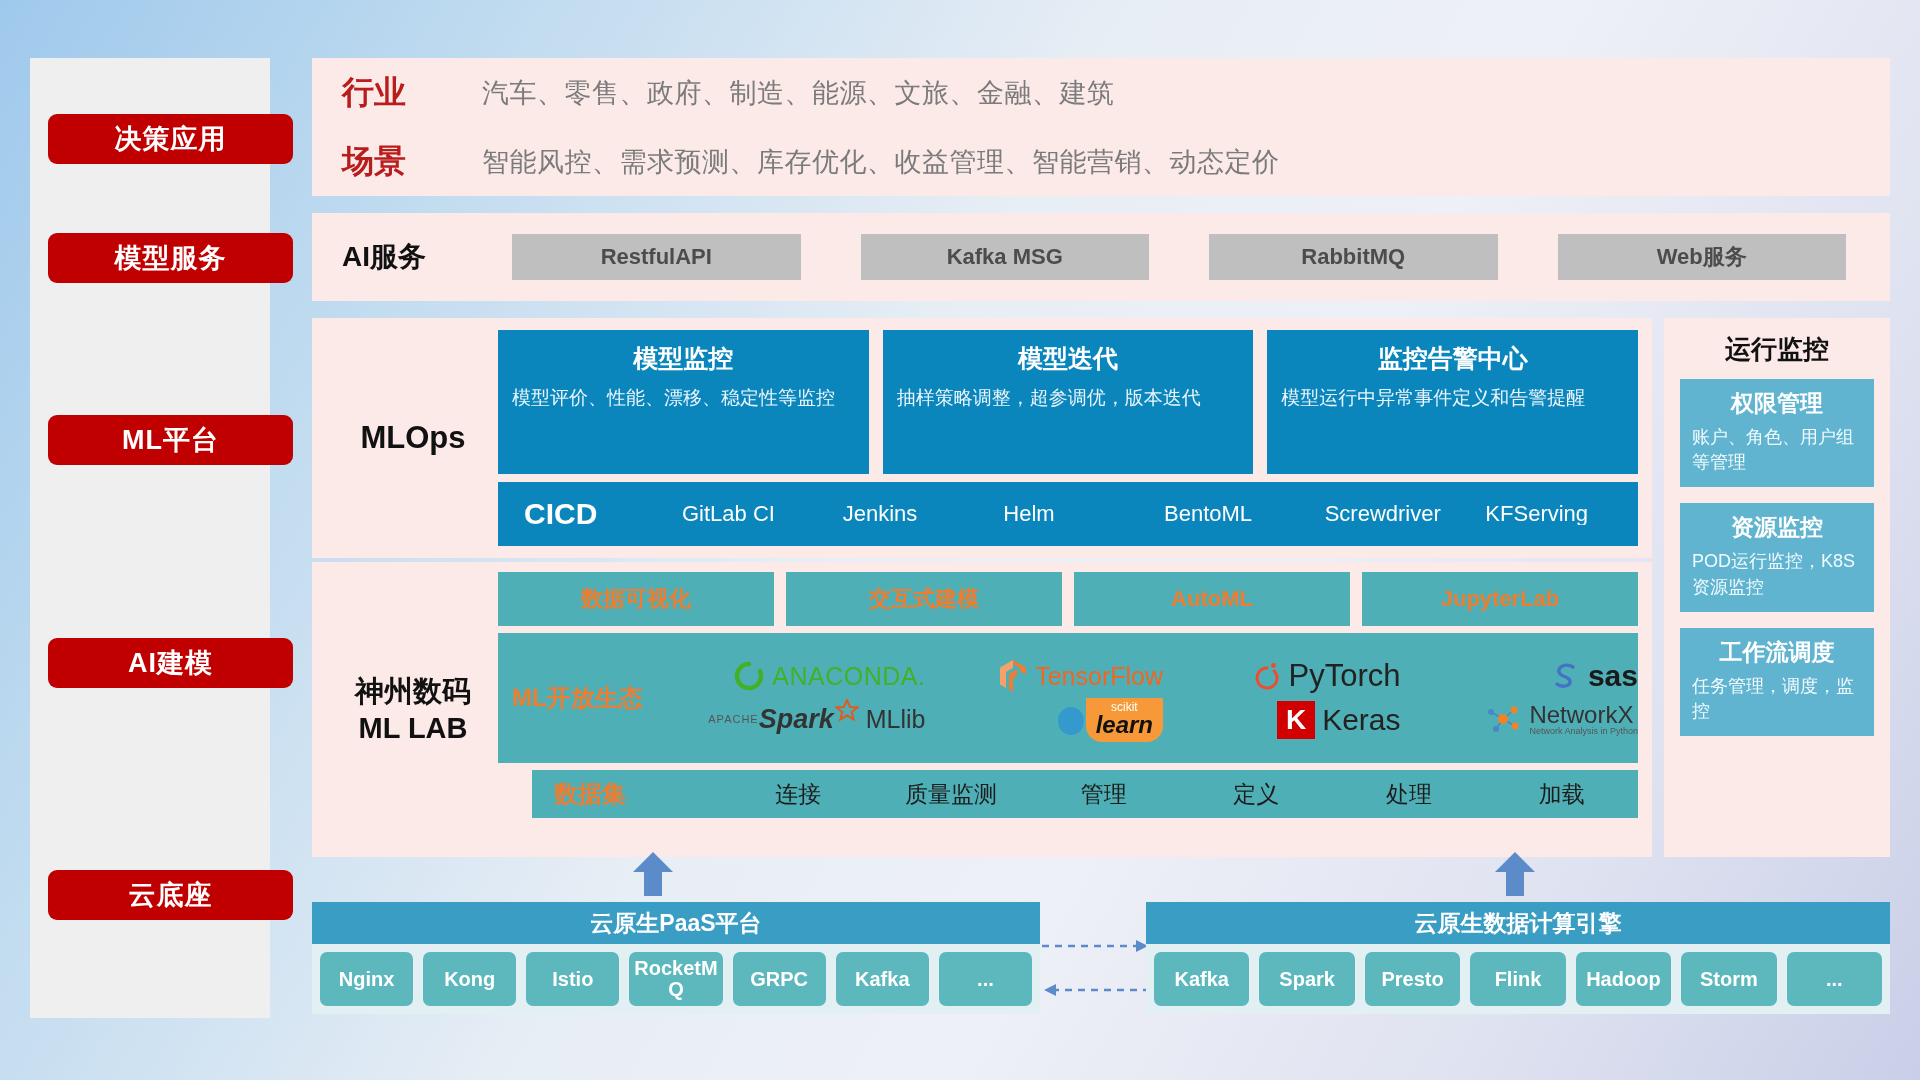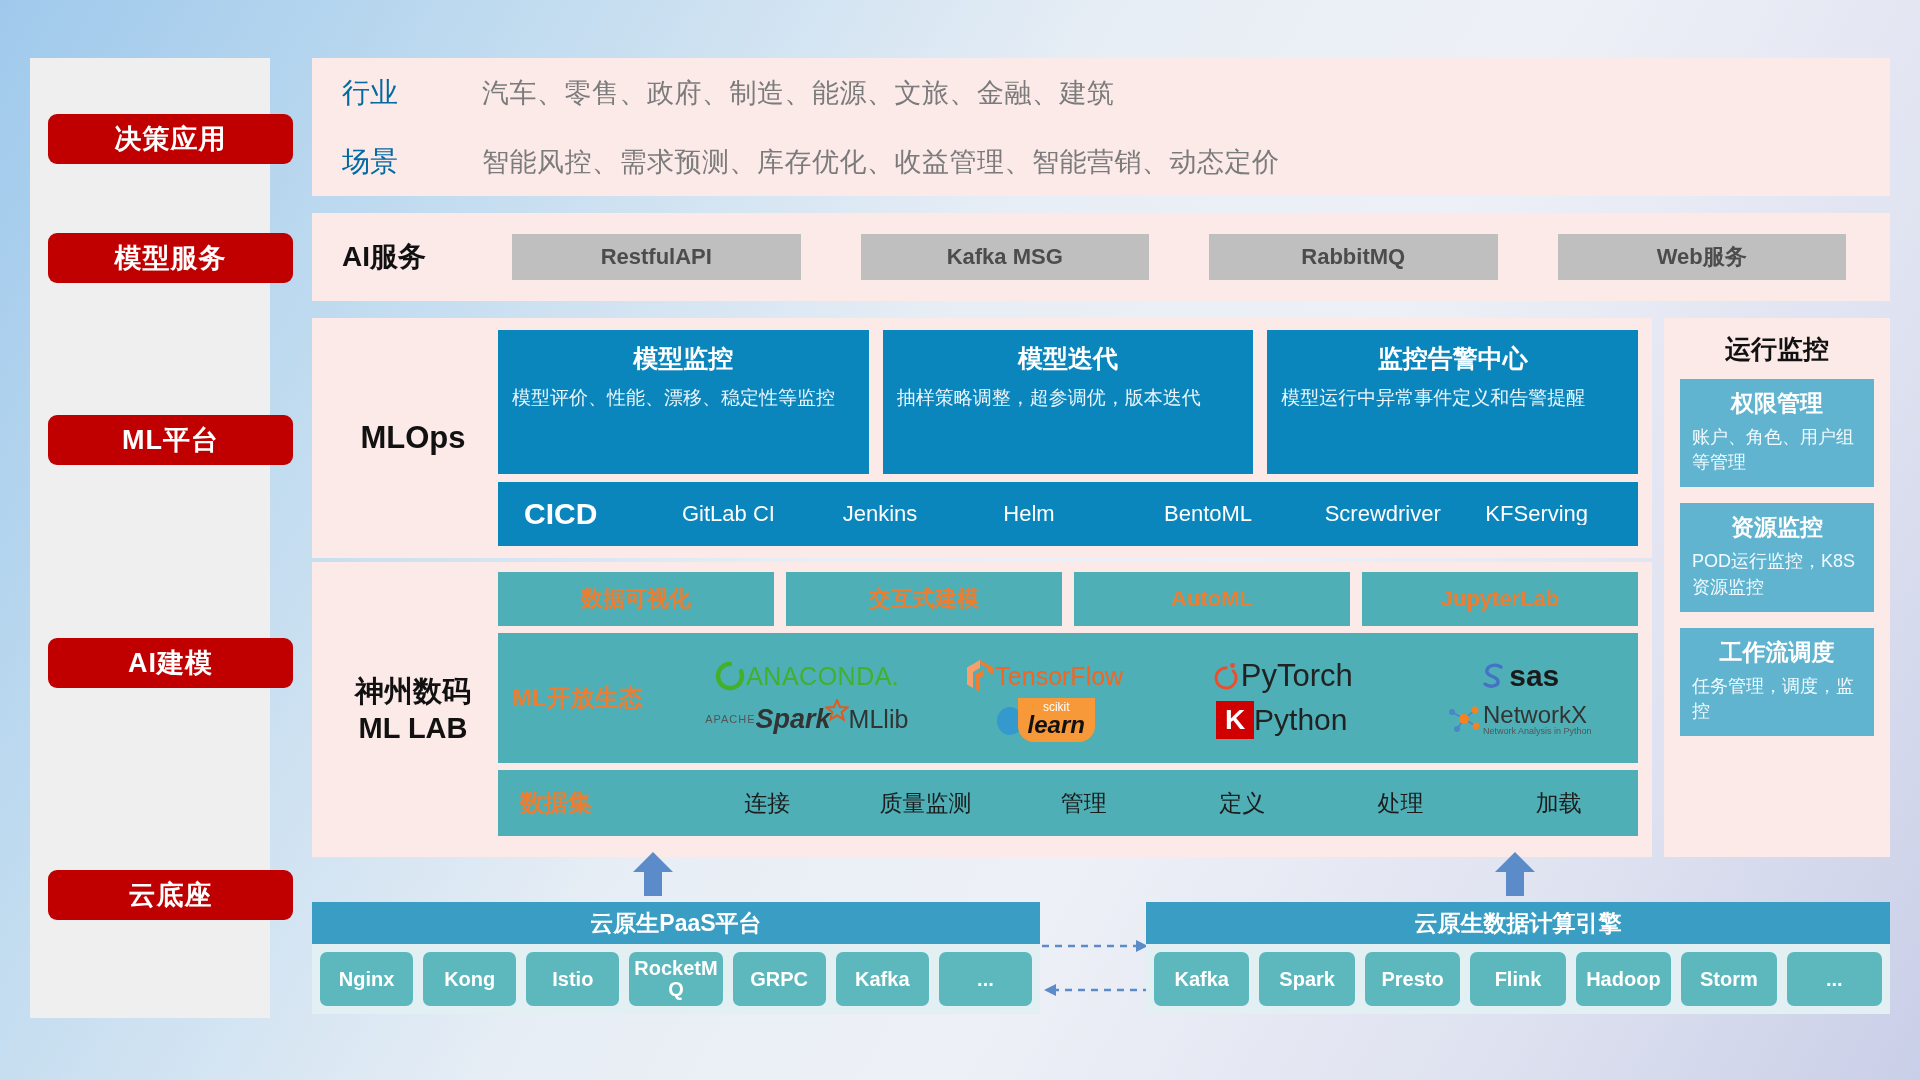--- a/index.html
+++ b/index.html
@@ -34,21 +34,21 @@
 
   #panel-apps  { left: 312px; top: 58px;  width: 1578px; height: 138px; }
   #panel-svc   { left: 312px; top: 213px; width: 1578px; height: 88px;  }
   #panel-mlops { left: 312px; top: 318px; width: 1340px; height: 240px; }
   #panel-lab   { left: 312px; top: 562px; width: 1340px; height: 295px; }
   #panel-mon   { left: 1664px; top: 318px; width: 226px; height: 539px; }
 
   
   .app-row { display: flex; align-items: center; height: 69px; padding-left: 30px; }
   .app-key {
-    width: 140px; font-size: 28px; font-weight: normal; color: #0369a1; flex: 0 0 140px;
+    width: 140px; font-size: 32px; font-weight: bold; color: #b91c1c; flex: 0 0 140px;
   }
   .app-val { font-size: 27px; color: #7b7b7b; letter-spacing: .5px; }
 
   
   #panel-svc .svc-inner { display: flex; align-items: center; height: 100%; padding-left: 30px; }
   .svc-key { width: 140px; flex: 0 0 140px; font-size: 28px; font-weight: bold; color: #111; }
   .svc-chips { display: flex; gap: 0; flex: 1; padding-right: 14px; }
   .svc-chip {
     flex: 1; margin: 0 30px; height: 46px; background: #bfbfbf;
     display: flex; align-items: center; justify-content: center;
@@ -89,24 +89,24 @@
   .lab-right { flex: 1; display: flex; flex-direction: column; gap: 7px; }
   .lab-tools { display: flex; gap: 12px; height: 54px; }
   .lab-tool {
     flex: 1; background: #4eb0b6;
     display: flex; align-items: center; justify-content: center;
     color: #ed7d31; font-size: 22px; font-weight: bold;
   }
   .lab-eco { background: #4eb0b6; height: 130px; display: flex; align-items: center; }
   .eco-label { flex: 0 0 190px; color: #ed7d31; font-size: 24px; font-weight: bold; padding-left: 14px; }
   .eco-logos { flex: 1; display: grid; grid-template-columns: repeat(4, 1fr); grid-template-rows: 1fr 1fr; align-items: center; }
-  .logo { display: flex; align-items: center; justify-content: center; }
+  .logo { display: flex; align-items: center; justify-content: flex-end; gap: 7px; }
   .logo-text { font-size: 25px; }
 
-  .lab-data { background: #4eb0b6; height: 66px; display: flex; align-items: center; }
+  .lab-data { background: #4eb0b6; height: 48px; display: flex; align-items: center; margin-left: 34px; }
   .data-label { flex: 0 0 190px; color: #ed7d31; font-size: 24px; font-weight: bold; padding-left: 22px; }
   .data-items { flex: 1; display: flex; }
   .data-item { flex: 1; text-align: center; font-size: 23px; color: #1c1c1c; }
 
   
   .mon-title { text-align: center; font-size: 26px; font-weight: bold; color: #111; padding: 14px 0 12px; }
   .mon-card {
     margin: 0 16px 16px; background: #60b4cf; color: #fff; padding: 9px 12px 12px;
   }
   .mon-card h4 { font-size: 23px; text-align: center; font-weight: bold; margin-bottom: 6px; }
@@ -277,21 +277,21 @@
               <ellipse cx="16" cy="18" rx="13" ry="14" fill="#3499cd"></ellipse>
             </svg>
             <span style="background:#f89939;border-radius:0 0 16px 16px;padding:2px 10px 6px;display:flex;flex-direction:column;align-items:center;margin-left:-10px">
               <span style="font-size:12px;color:#fff">scikit</span>
               <span style="font-size:24px;font-style:italic;font-weight:bold;color:#111;line-height:.9">learn</span>
             </span>
           </div>
 
           <div class="logo">
             <span style="background:#d00000;color:#fff;font-size:28px;font-weight:bold;width:38px;height:38px;display:flex;align-items:center;justify-content:center">K</span>
-            <span class="logo-text" style="color:#222;font-size:30px">Python</span>
+            <span class="logo-text" style="color:#222;font-size:30px">Keras</span>
           </div>
 
           <div class="logo">
             <svg width="36" height="32" viewBox="0 0 36 32">
               <g stroke="#4a86c8" stroke-width="1.6" fill="none">
                 <path d="M5 8 L17 15 L28 6 M17 15 L10 25 M17 15 L29 22"></path>
               </g>
               <circle cx="17" cy="15" r="5" fill="#f58220"></circle>
               <circle cx="5" cy="8" r="3" fill="#4a86c8"></circle>
               <circle cx="28" cy="6" r="3.4" fill="#f58220"></circle>

